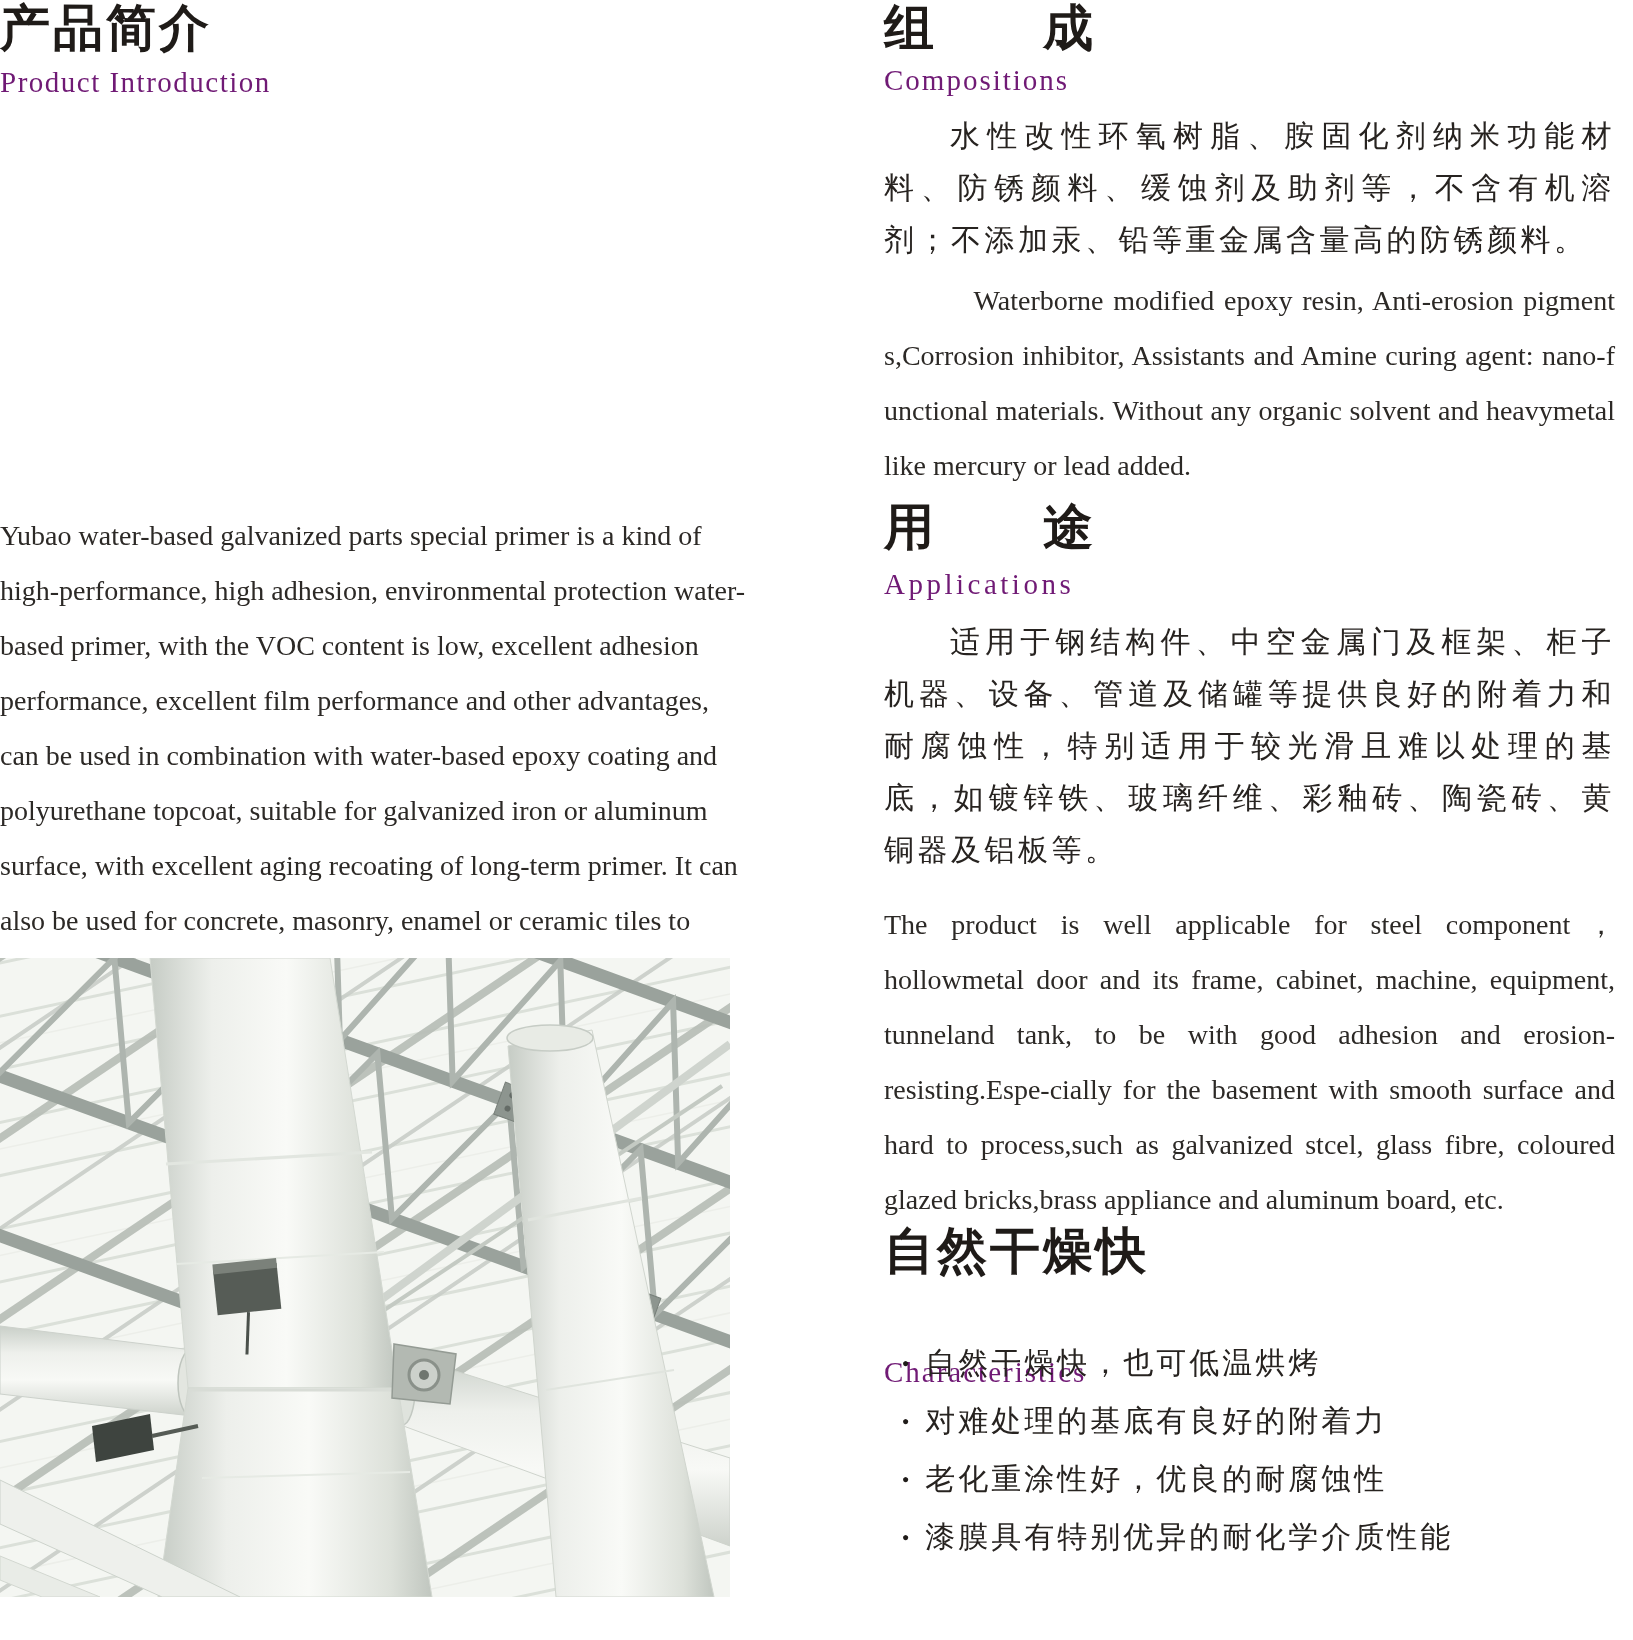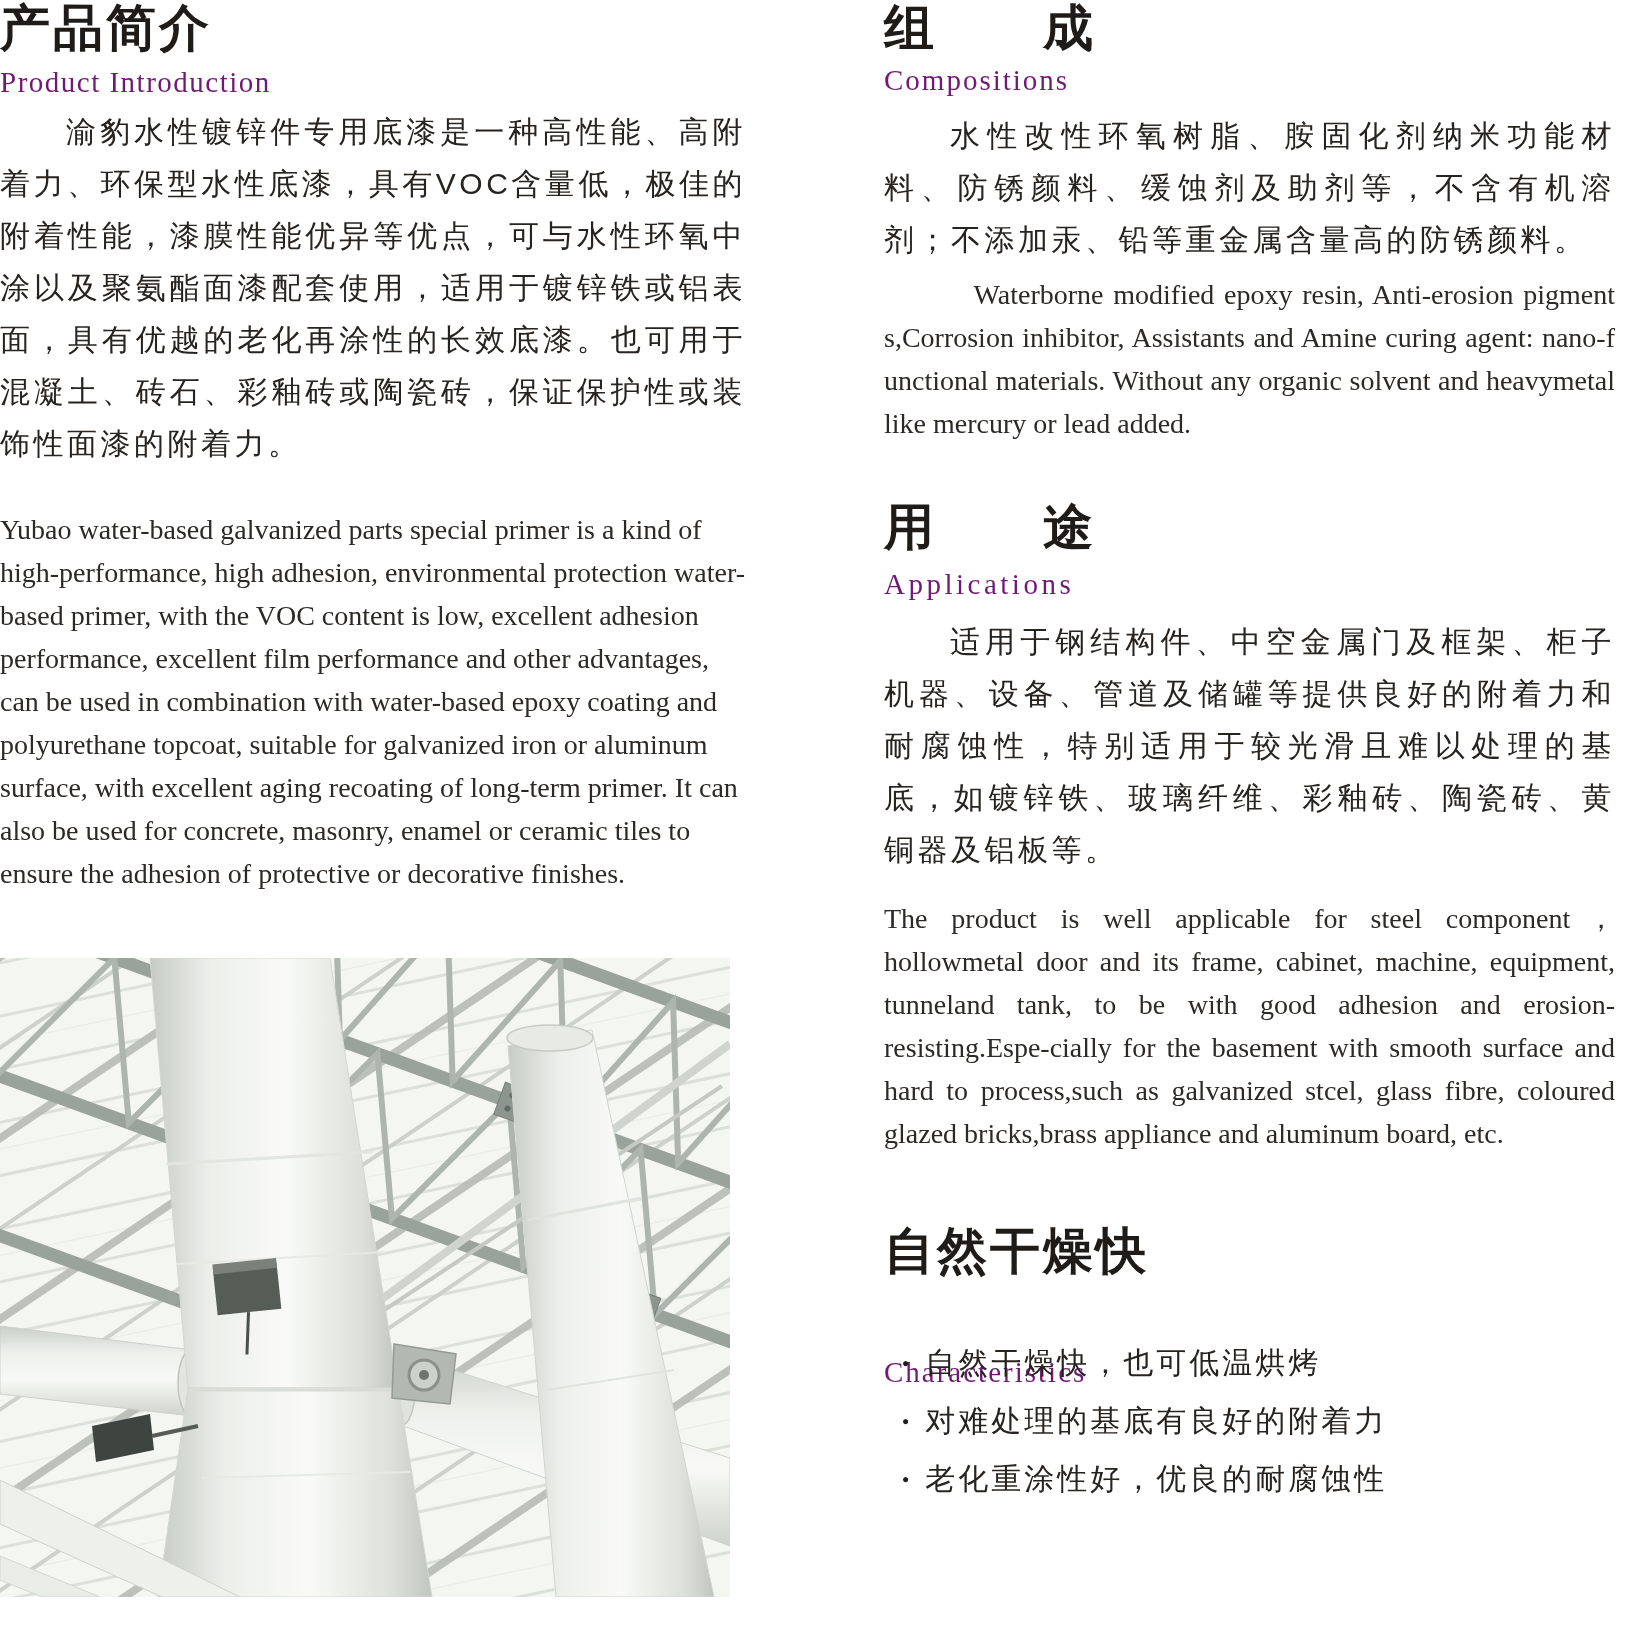--- a/index.html
+++ b/index.html
@@ -38,21 +38,21 @@
     font-size:30px;
     line-height:52px;
     letter-spacing:3.5px;
     text-align:justify;
     width:100%;
   }
   p.cn-body.indent{text-indent:2.2em;}
   p.en-body{
     font-family:"Liberation Serif", serif;
     font-size:28px;
-    line-height:43px;
+    line-height:55px;
     color:#2c2926;
     width:100%;
   }
   p.en-break{
     text-align:justify;
     word-break:break-all;
     text-indent:3.2em;
   }
   p.en-just{text-align:justify;}
 
@@ -80,21 +80,20 @@
   figure.photo{margin:0;padding:0;line-height:0;}
 </style>
 </head>
 <body>
 
 <div class="page">
 
   <div class="col col-left">
     <h1 class="cn-head abs" style="top:6px;">产品简介</h1>
     <h2 class="en-head abs" style="top:64px;letter-spacing:1.5px;">Product Introduction</h2>
-    <p class="cn-body indent abs" style="top:106px;">渝豹水性镀锌件专用底漆是一种高性能、高附着力、环保型水性底漆，具有VOC含量低，极佳的附着性能，漆膜性能优异等优点，可与水性环氧中涂以及聚氨酯面漆配套使用，适用于镀锌铁或铝表面，具有优越的老化再涂性的长效底漆。也可用于混凝土、砖石、彩釉砖或陶瓷砖，保证保护性或装饰性面漆的附着力。</p>
     <p class="en-body abs" style="top:508px;">Yubao water-based galvanized parts special primer is a kind of high-performance, high adhesion, environmental protection water-based primer, with the VOC content is low, excellent adhesion performance, excellent film performance and other advantages, can be used in combination with water-based epoxy coating and polyurethane topcoat, suitable for galvanized iron or aluminum surface, with excellent aging recoating of long-term primer. It can also be used for concrete, masonry, enamel or ceramic tiles to ensure the adhesion of protective or decorative finishes.</p>
 
     <figure class="photo abs" style="top:958px;width:730px;height:639px;">
       <svg width="730" height="639" viewBox="0 0 730 639">
         <defs>
           <linearGradient id="pipeH" x1="0" y1="0" x2="1" y2="0">
             <stop offset="0" stop-color="#c6ccc5"></stop>
             <stop offset="0.25" stop-color="#edefeb"></stop>
             <stop offset="0.55" stop-color="#f9faf7"></stop>
             <stop offset="0.85" stop-color="#dde1da"></stop>
@@ -266,16 +265,17 @@
     <p class="cn-body indent abs" style="top:616px;">适用于钢结构件、中空金属门及框架、柜子机器、设备、管道及储罐等提供良好的附着力和耐腐蚀性，特别适用于较光滑且难以处理的基底，如镀锌铁、玻璃纤维、彩釉砖、陶瓷砖、黄铜器及铝板等。</p>
     <p class="en-body en-just abs" style="top:897px;">The product is well applicable for steel component， hollowmetal door and its frame, cabinet, machine, equipment, tunneland tank, to be with good adhesion and erosion-resisting.Espe-cially for the basement with smooth surface and hard to process,such as galvanized stcel, glass fibre, coloured glazed bricks,brass appliance and aluminum board, etc.</p>
 
     <h1 class="cn-head abs" style="top:1229px;">自然干燥快</h1>
     <h2 class="en-head abs" style="top:1354px;letter-spacing:2px;">Characteristics</h2>
 
     <ul class="feature-list abs" style="top:1334px;">
       <li><span class="bullet" style="font-size: 12px; vertical-align: 6px;">●</span><span>自然干燥快，也可低温烘烤</span></li>
       <li><span class="bullet" style="font-size: 12px; vertical-align: 6px;">●</span><span>对难处理的基底有良好的附着力</span></li>
       <li><span class="bullet" style="font-size: 12px; vertical-align: 6px;">●</span><span>老化重涂性好，优良的耐腐蚀性</span></li>
+      <li><span class="bullet" style="font-size: 12px; vertical-align: 6px;">●</span><span>漆膜具有特别优异的耐化学介质性能</span></li>
     </ul>
   </div>
 
 </div>
 
 </body></html>

